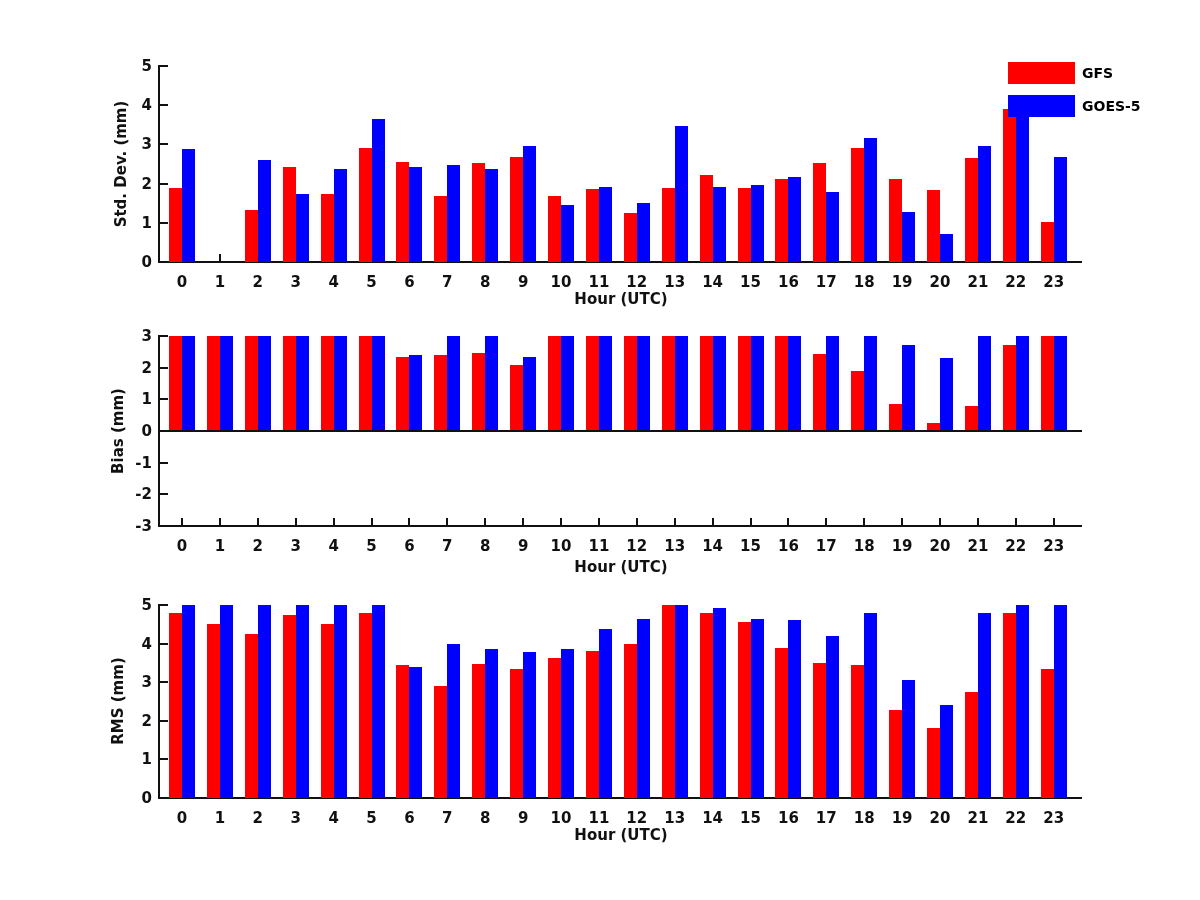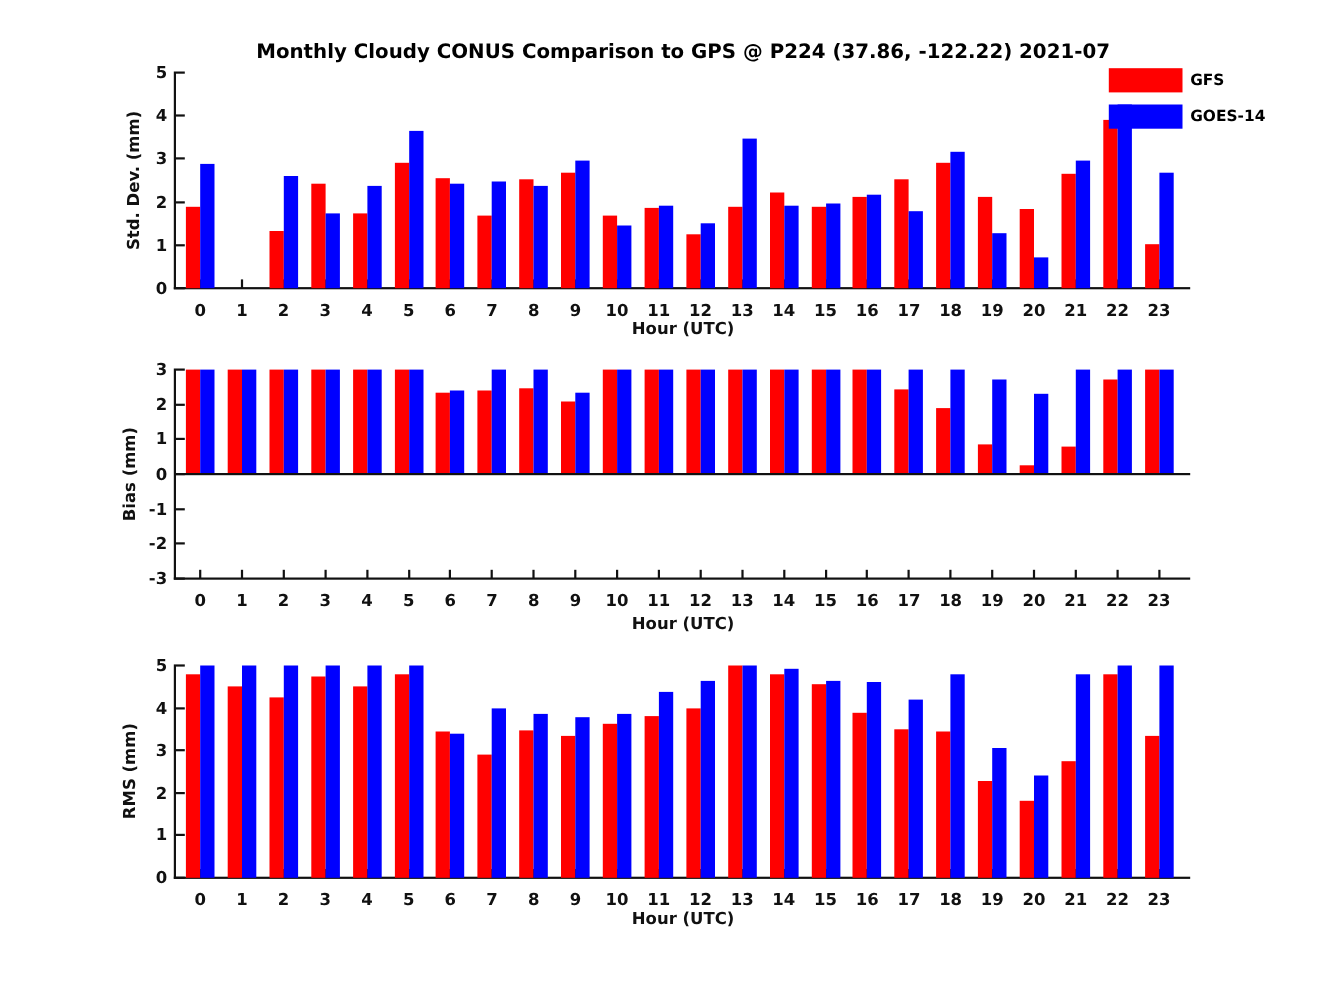--- a/index.html
+++ b/index.html
@@ -352,29 +352,28 @@
       <div class="tick" style="left: 1014.8px; top: 790px; width: 2px; height: 8px;"></div>
       <div class="tick-label x-tick-label" style="left: 996.8px; top: 807px; width: 38px;">22</div>
       <div class="bar" style="left: 1002.8px; top: 613.492px; width: 13px; height: 184.508px; background: rgb(255, 0, 0);"></div>
       <div class="bar" style="left: 1015.8px; top: 605px; width: 13px; height: 193px; background: rgb(0, 0, 255);"></div>
       <div class="tick" style="left: 1052.7px; top: 790px; width: 2px; height: 8px;"></div>
       <div class="tick-label x-tick-label" style="left: 1034.7px; top: 807px; width: 38px;">23</div>
       <div class="bar" style="left: 1040.7px; top: 668.69px; width: 13px; height: 129.31px; background: rgb(255, 0, 0);"></div>
       <div class="bar" style="left: 1053.7px; top: 605px; width: 13px; height: 193px; background: rgb(0, 0, 255);"></div>
     </div>
 
-  <div class="chart-title">Monthly Cloudy CONUS Comparison to GPS @ P224 (37.86, -122.22) 2021-07</div>
 
   <div class="ylabel" style="left:121px;top:164px;">Std. Dev. (mm)</div>
   <div class="ylabel" style="left:118px;top:431px;">Bias (mm)</div>
   <div class="ylabel" style="left:118px;top:701px;">RMS (mm)</div>
 
   <div class="xlabel" style="top:290px;">Hour (UTC)</div>
   <div class="xlabel" style="top:558px;">Hour (UTC)</div>
   <div class="xlabel" style="top:826px;">Hour (UTC)</div>
 
   <div>
     <div class="legend-swatch" id="legend-swatch-gfs" style="top: 62px; background: rgb(255, 0, 0);"></div>
     <div class="legend-text" style="top:64px;">GFS</div>
     <div class="legend-swatch" id="legend-swatch-goes" style="top: 95px; background: rgb(0, 0, 255);"></div>
-    <div class="legend-text" style="top:97px;">GOES-14</div>
+    <div class="legend-text" style="top:97px;">GOES-5</div>
   </div>
 </div>
 
 </body></html>

